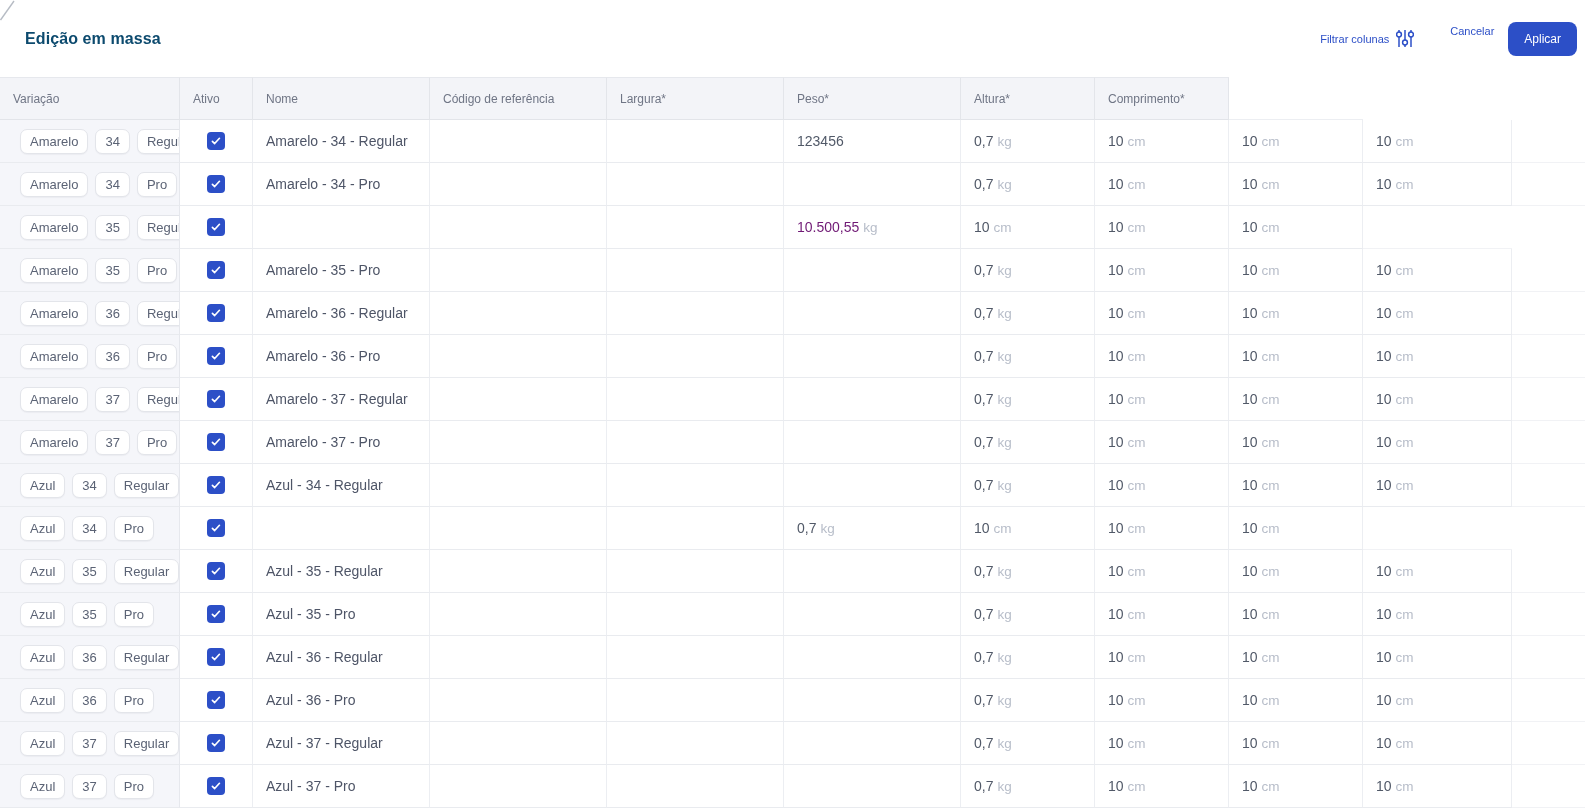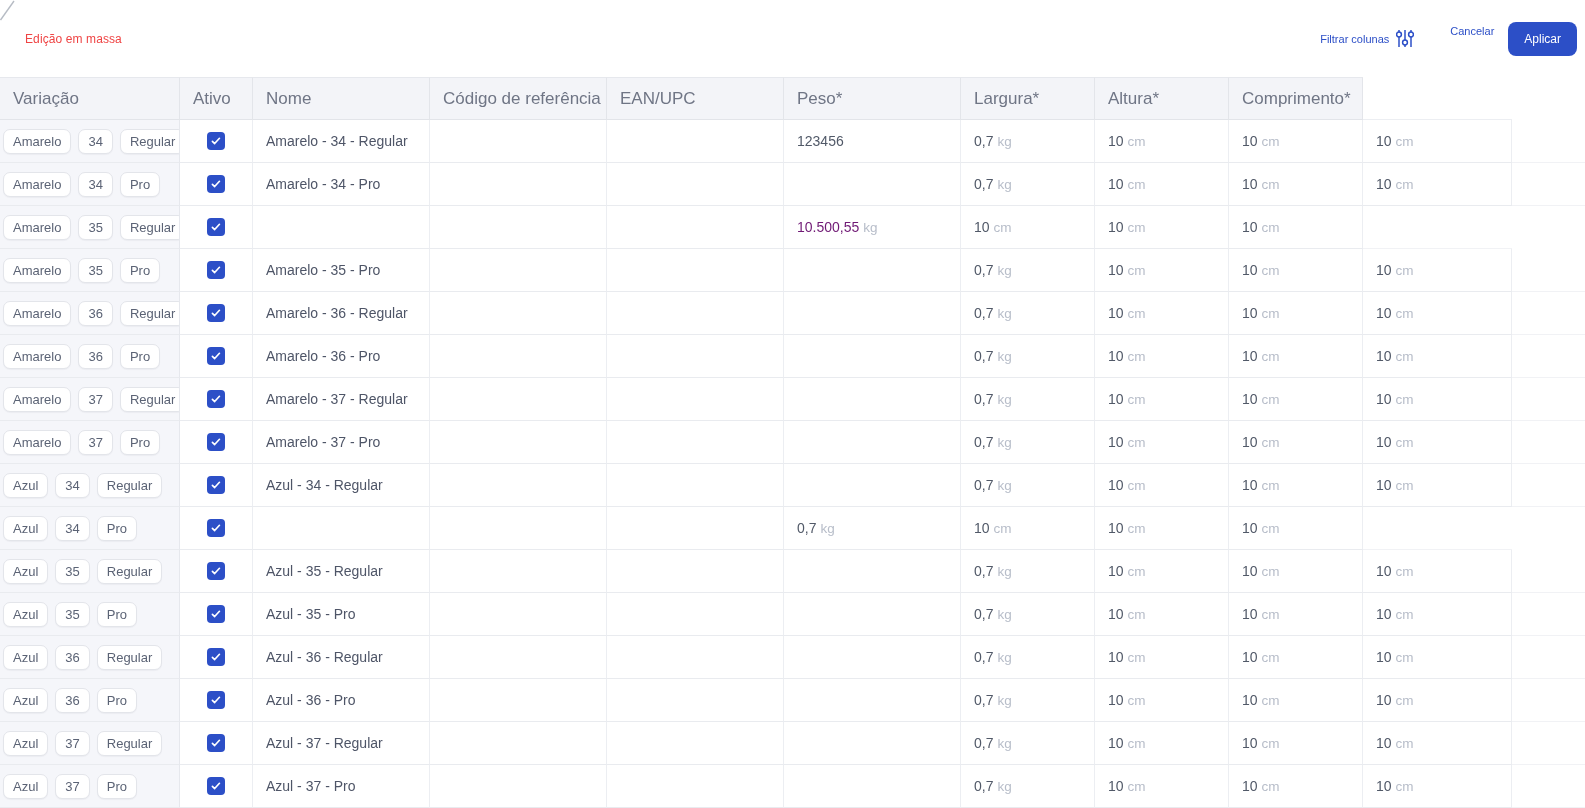--- a/index.html
+++ b/index.html
@@ -13,23 +13,23 @@
   
   .topbar {
     height: 77px;
     display: flex;
     align-items: center;
     justify-content: space-between;
     padding: 0 8px 0 25px;
     background: #ffffff;
   }
   .page-title {
-    font-size: 12px;
-    font-weight: 400;
-    color: #ef4444;
+    font-size: 16px;
+    font-weight: 700;
+    color: #0c4a6e;
     letter-spacing: .1px;
   }
   .actions { display: flex; align-items: center; }
   .link-btn {
     display: inline-flex;
     align-items: center;
     gap: 7px;
     color: #2c4fc7;
     font-size: 11px;
     font-weight: 500;
@@ -57,21 +57,21 @@
   }
   .thead .th {
     height: 43px;
     background: #f3f4f8;
     border-top: 1px solid #e6e8ed;
     border-bottom: 1px solid #e2e4e9;
     border-right: 1px solid #e3e5ea;
     display: flex;
     align-items: center;
     padding-left: 13px;
-    font-size: 17px;
+    font-size: 12px;
     color: #6f7585;
     white-space: nowrap;
     overflow: hidden;
   }
   .thead .th.filler {
     background: #ffffff;
     border-top: none;
     border-right: none;
     border-bottom: 1px solid #eceef2;
   }
@@ -90,21 +90,21 @@
   }
   .td.filler {
     border-right: none;
     border-bottom: 1px solid #f1f2f5;
     padding: 0;
   }
   .td.variant-cell {
     background: #f5f6fa;
     border-right: 1px solid #e6e8ed;
     gap: 7px;
-    padding-left: 3px;
+    padding-left: 20px;
   }
   .chip {
     display: inline-flex;
     align-items: center;
     background: #ffffff;
     border: 1px solid #e3e5ea;
     border-radius: 7px;
     padding: 5px 9px;
     font-size: 13px;
     color: #5b6375;
@@ -153,23 +153,22 @@
     <button class="apply-btn">Aplicar</button>
   </div>
 </header>
 
 <div class="table">
   <div class="thead grid" id="thead">
       <div class="th">Variação</div>
       <div class="th">Ativo</div>
       <div class="th">Nome</div>
       <div class="th">Código de referência</div>
-      <div class="th">EAN/UPC</div>
+      <div class="th">Largura*</div>
       <div class="th">Peso*</div>
-      <div class="th">Largura*</div>
       <div class="th">Altura*</div>
       <div class="th">Comprimento*</div>
       <div class="th filler"></div>
     </div>
   <div id="tbody">
       <div class="tr grid">
         <div class="td variant-cell">
           <span class="chip">Amarelo</span>
           <span class="chip">34</span>
           <span class="chip">Regular</span>

